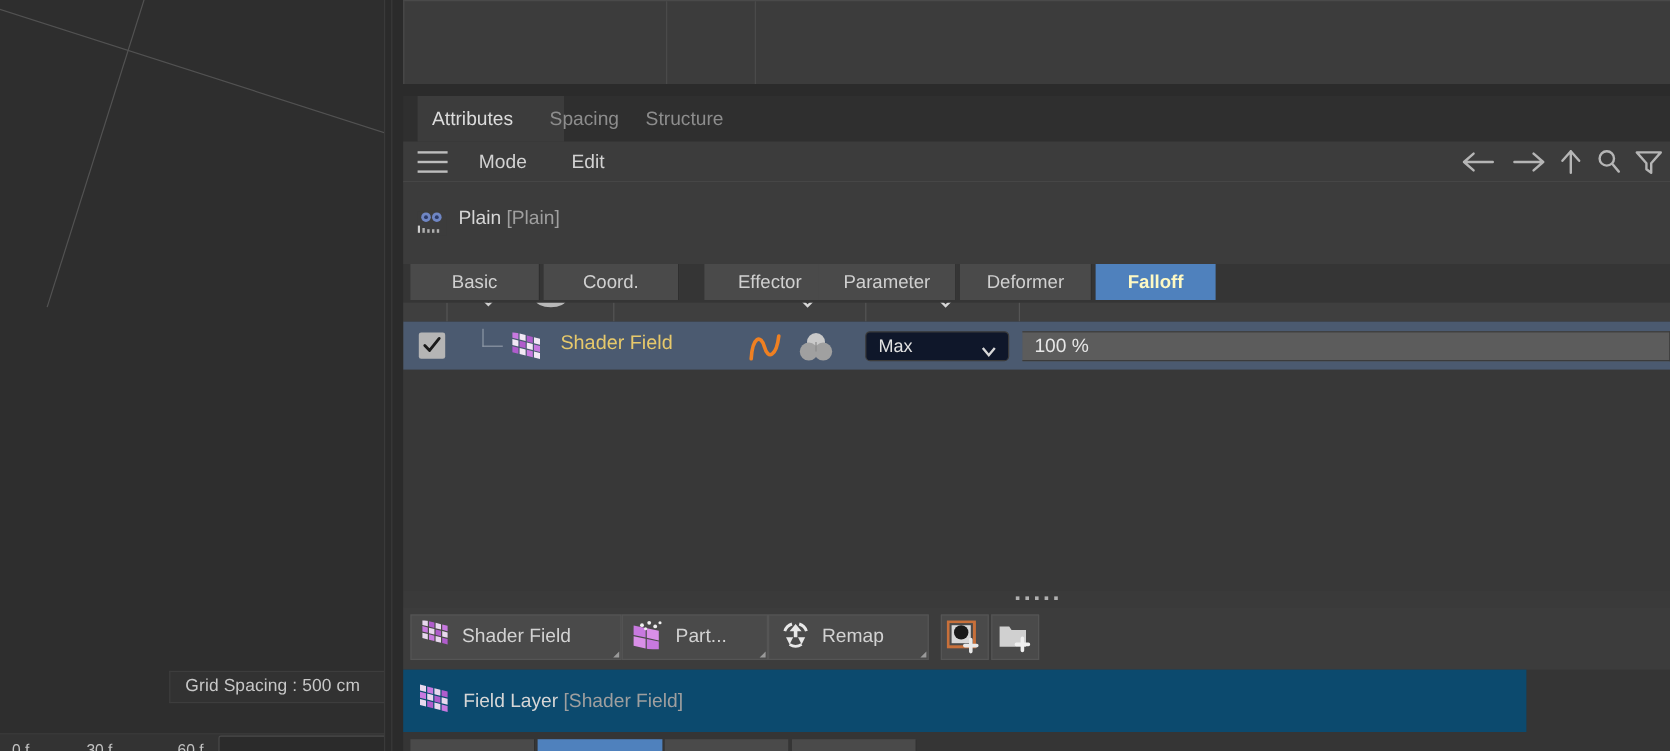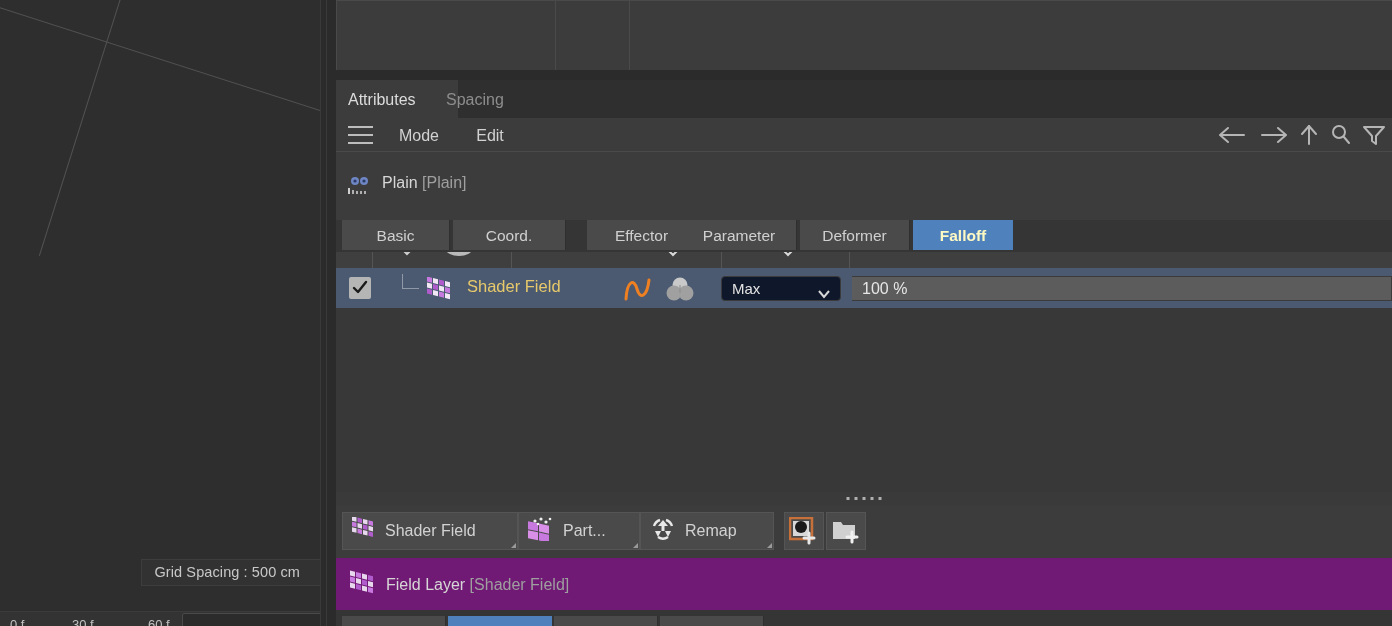--- a/index.html
+++ b/index.html
@@ -116,20 +116,21 @@
     background: #2f2f2f;
   }
   .panel-tab {
     position: absolute; top: 0;
     height: 38px;
     line-height: 40px;
     font-size: 16px;
     padding: 0 12px;
     color: #8d8d8d;
     white-space: nowrap;
+    margin-left: 12px;
   }
   .panel-tab.active {
     color: #dcdcdc;
     background: #3c3c3c;
   }
 
   
   #menurow {
     position: absolute; left: 0; top: 118px;
     width: 1056px; height: 34px;
@@ -330,22 +331,22 @@
     width: 40px; height: 38px;
     background: #4a4a4a;
     border: 1px solid #555;
     box-sizing: border-box;
     display: flex; align-items: center; justify-content: center;
   }
 
   
   #layer-header {
     position: absolute; left: 0; top: 558px;
-    width: 1056px; height: 52px;
-    background: #701a75;
+    width: 936px; height: 52px;
+    background: #0c4a6e;
   }
   #layer-header-icon { position: absolute; left: 12px; top: 12px; }
   #layer-header-label {
     position: absolute; left: 50px; top: 18px;
     font-size: 16px;
     color: #d6d6d6;
     white-space: nowrap;
   }
   #layer-header-label .bracket { color: #9f9f9f; }
 
@@ -386,20 +387,21 @@
 
     <div id="upper-panel">
       <div class="vdiv" style="left:218px;"></div>
       <div class="vdiv" style="left:292px;"></div>
     </div>
     <div id="upper-panel-gap"></div>
 
     <div id="tabstrip">
       <div class="panel-tab active" style="left:0px;width:98px;">Attributes</div>
       <div class="panel-tab" style="left:98px;width:80px;">Spacing</div>
+      <div class="panel-tab" style="left:178px;width:110px;">Structure</div>
     </div>
 
     <div id="menurow">
       <div id="hamburger">
         <i></i>
           <i></i>
           <i></i>
       </div>
       <div class="menu-item" style="left:50px;width:66px;text-align:center;">Mode</div>
       <div class="menu-item" style="left:126px;width:56px;text-align:center;">Edit</div>

